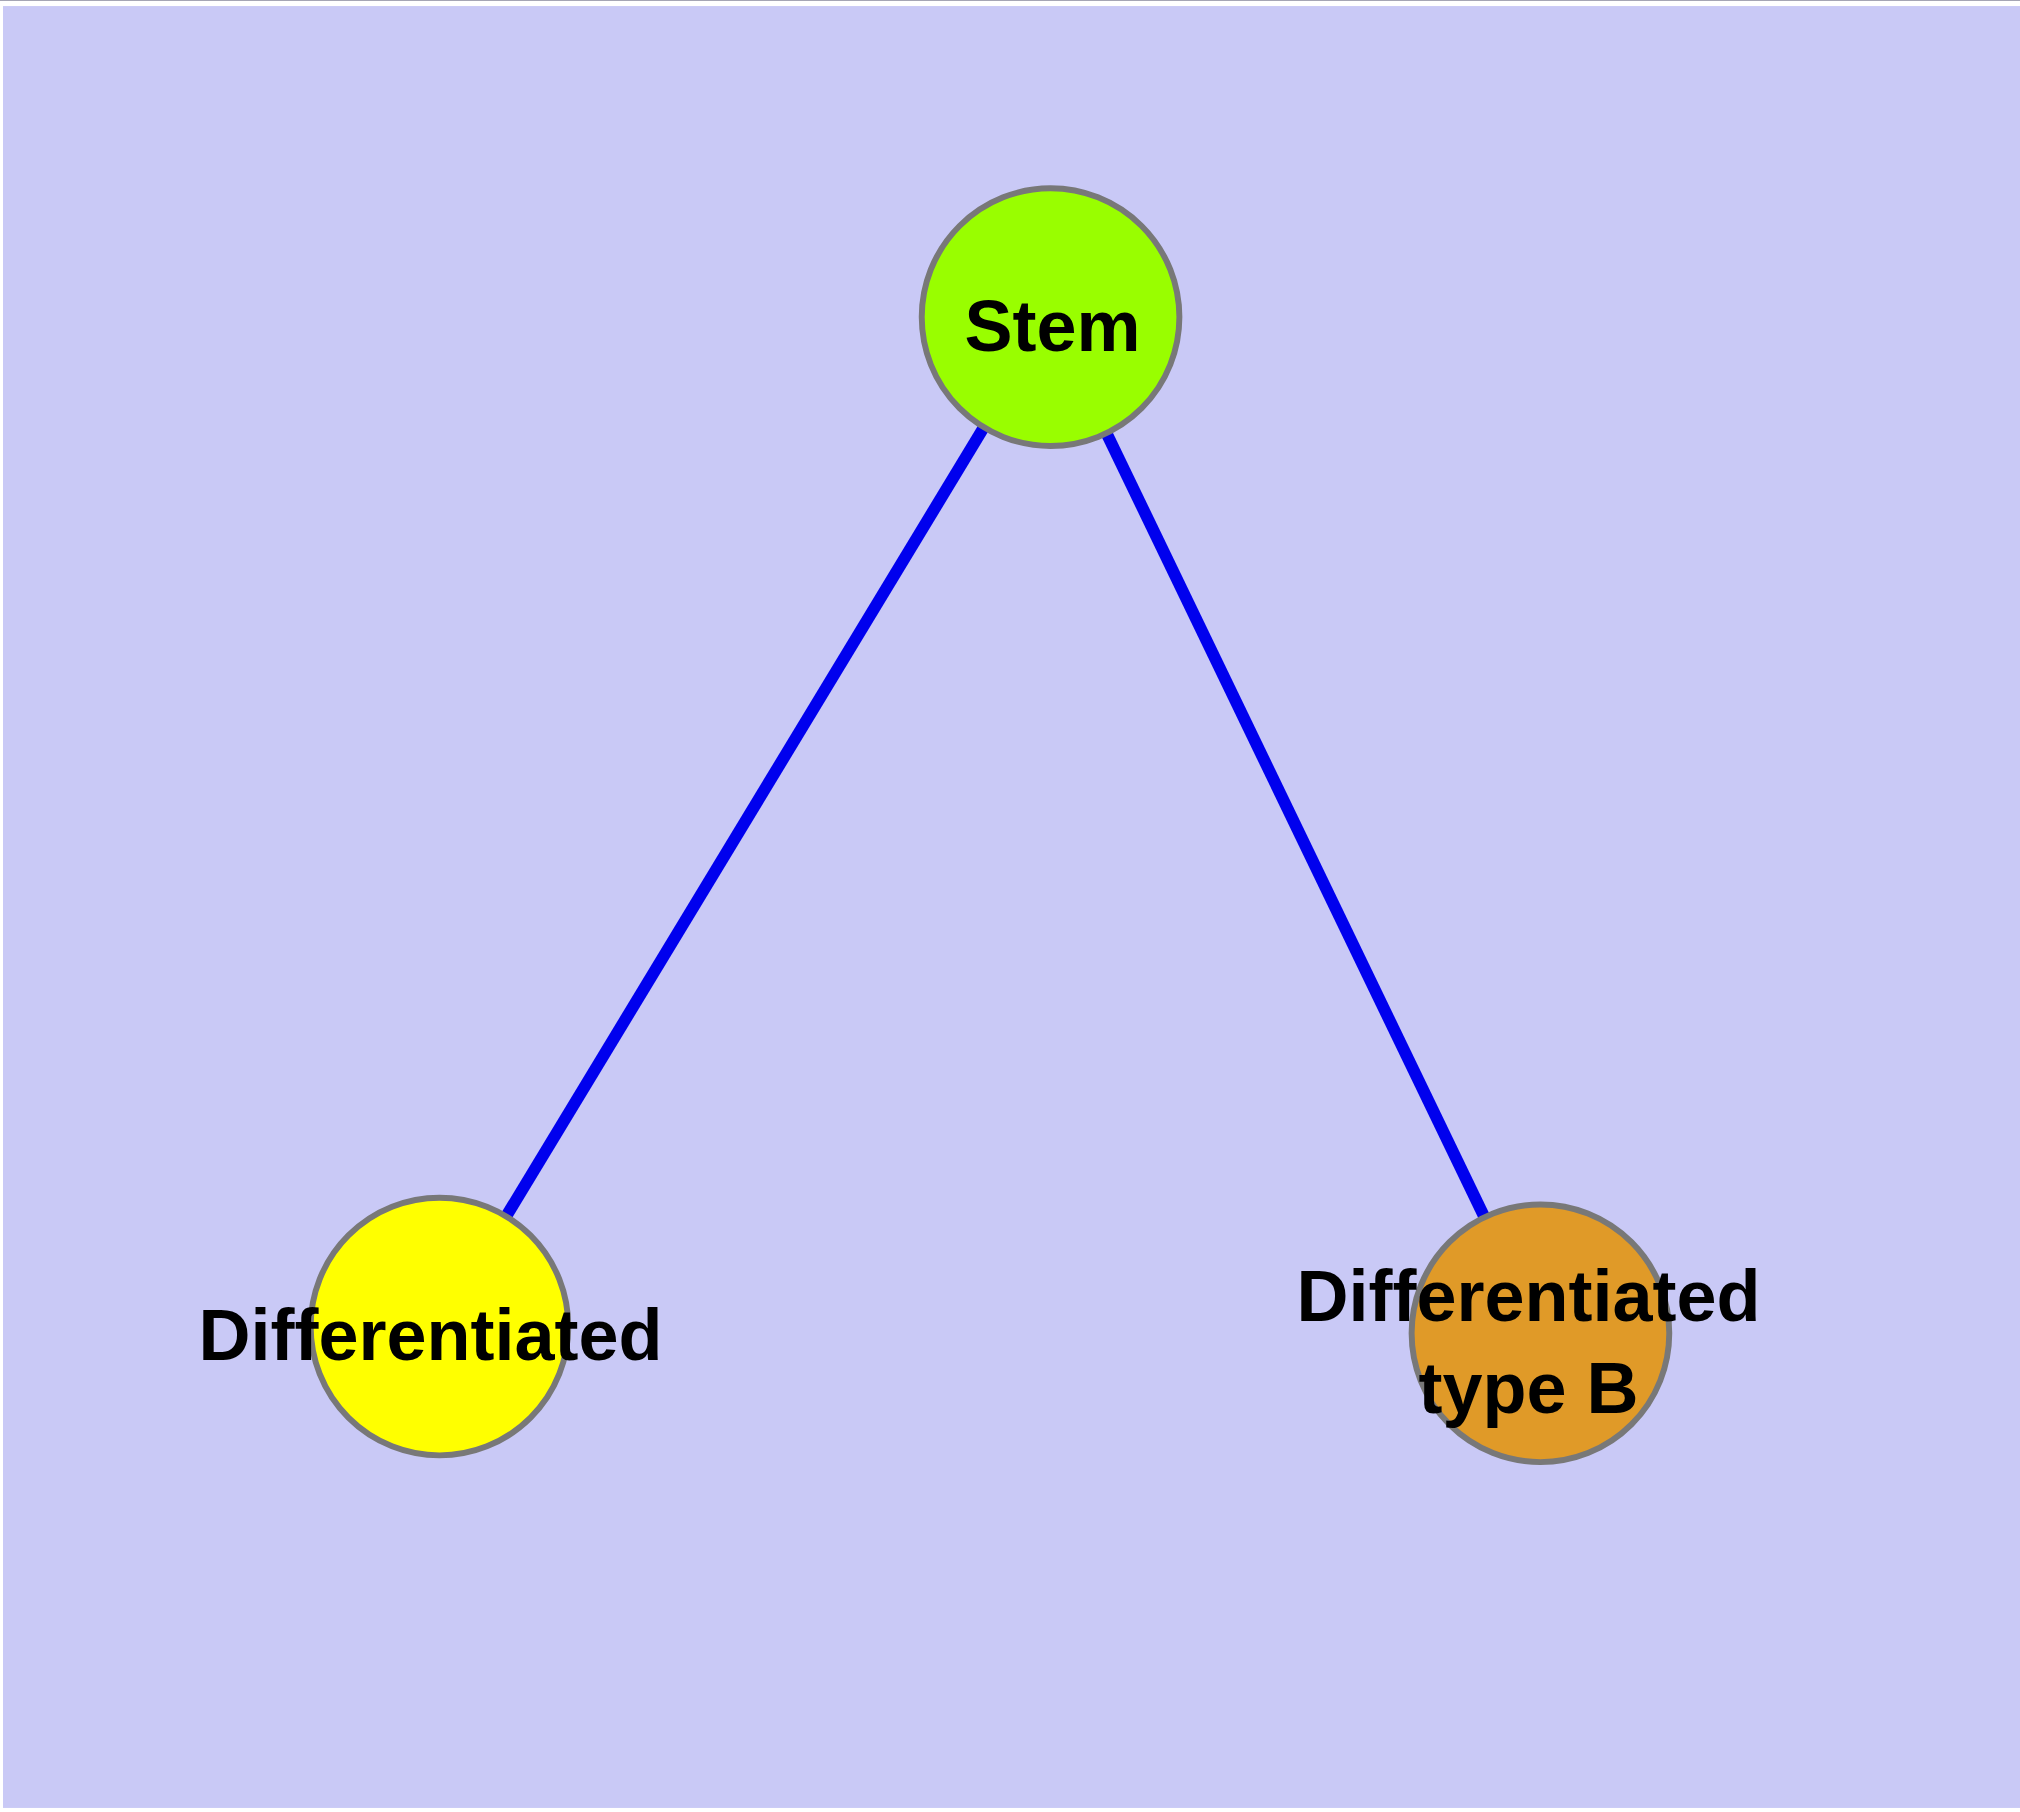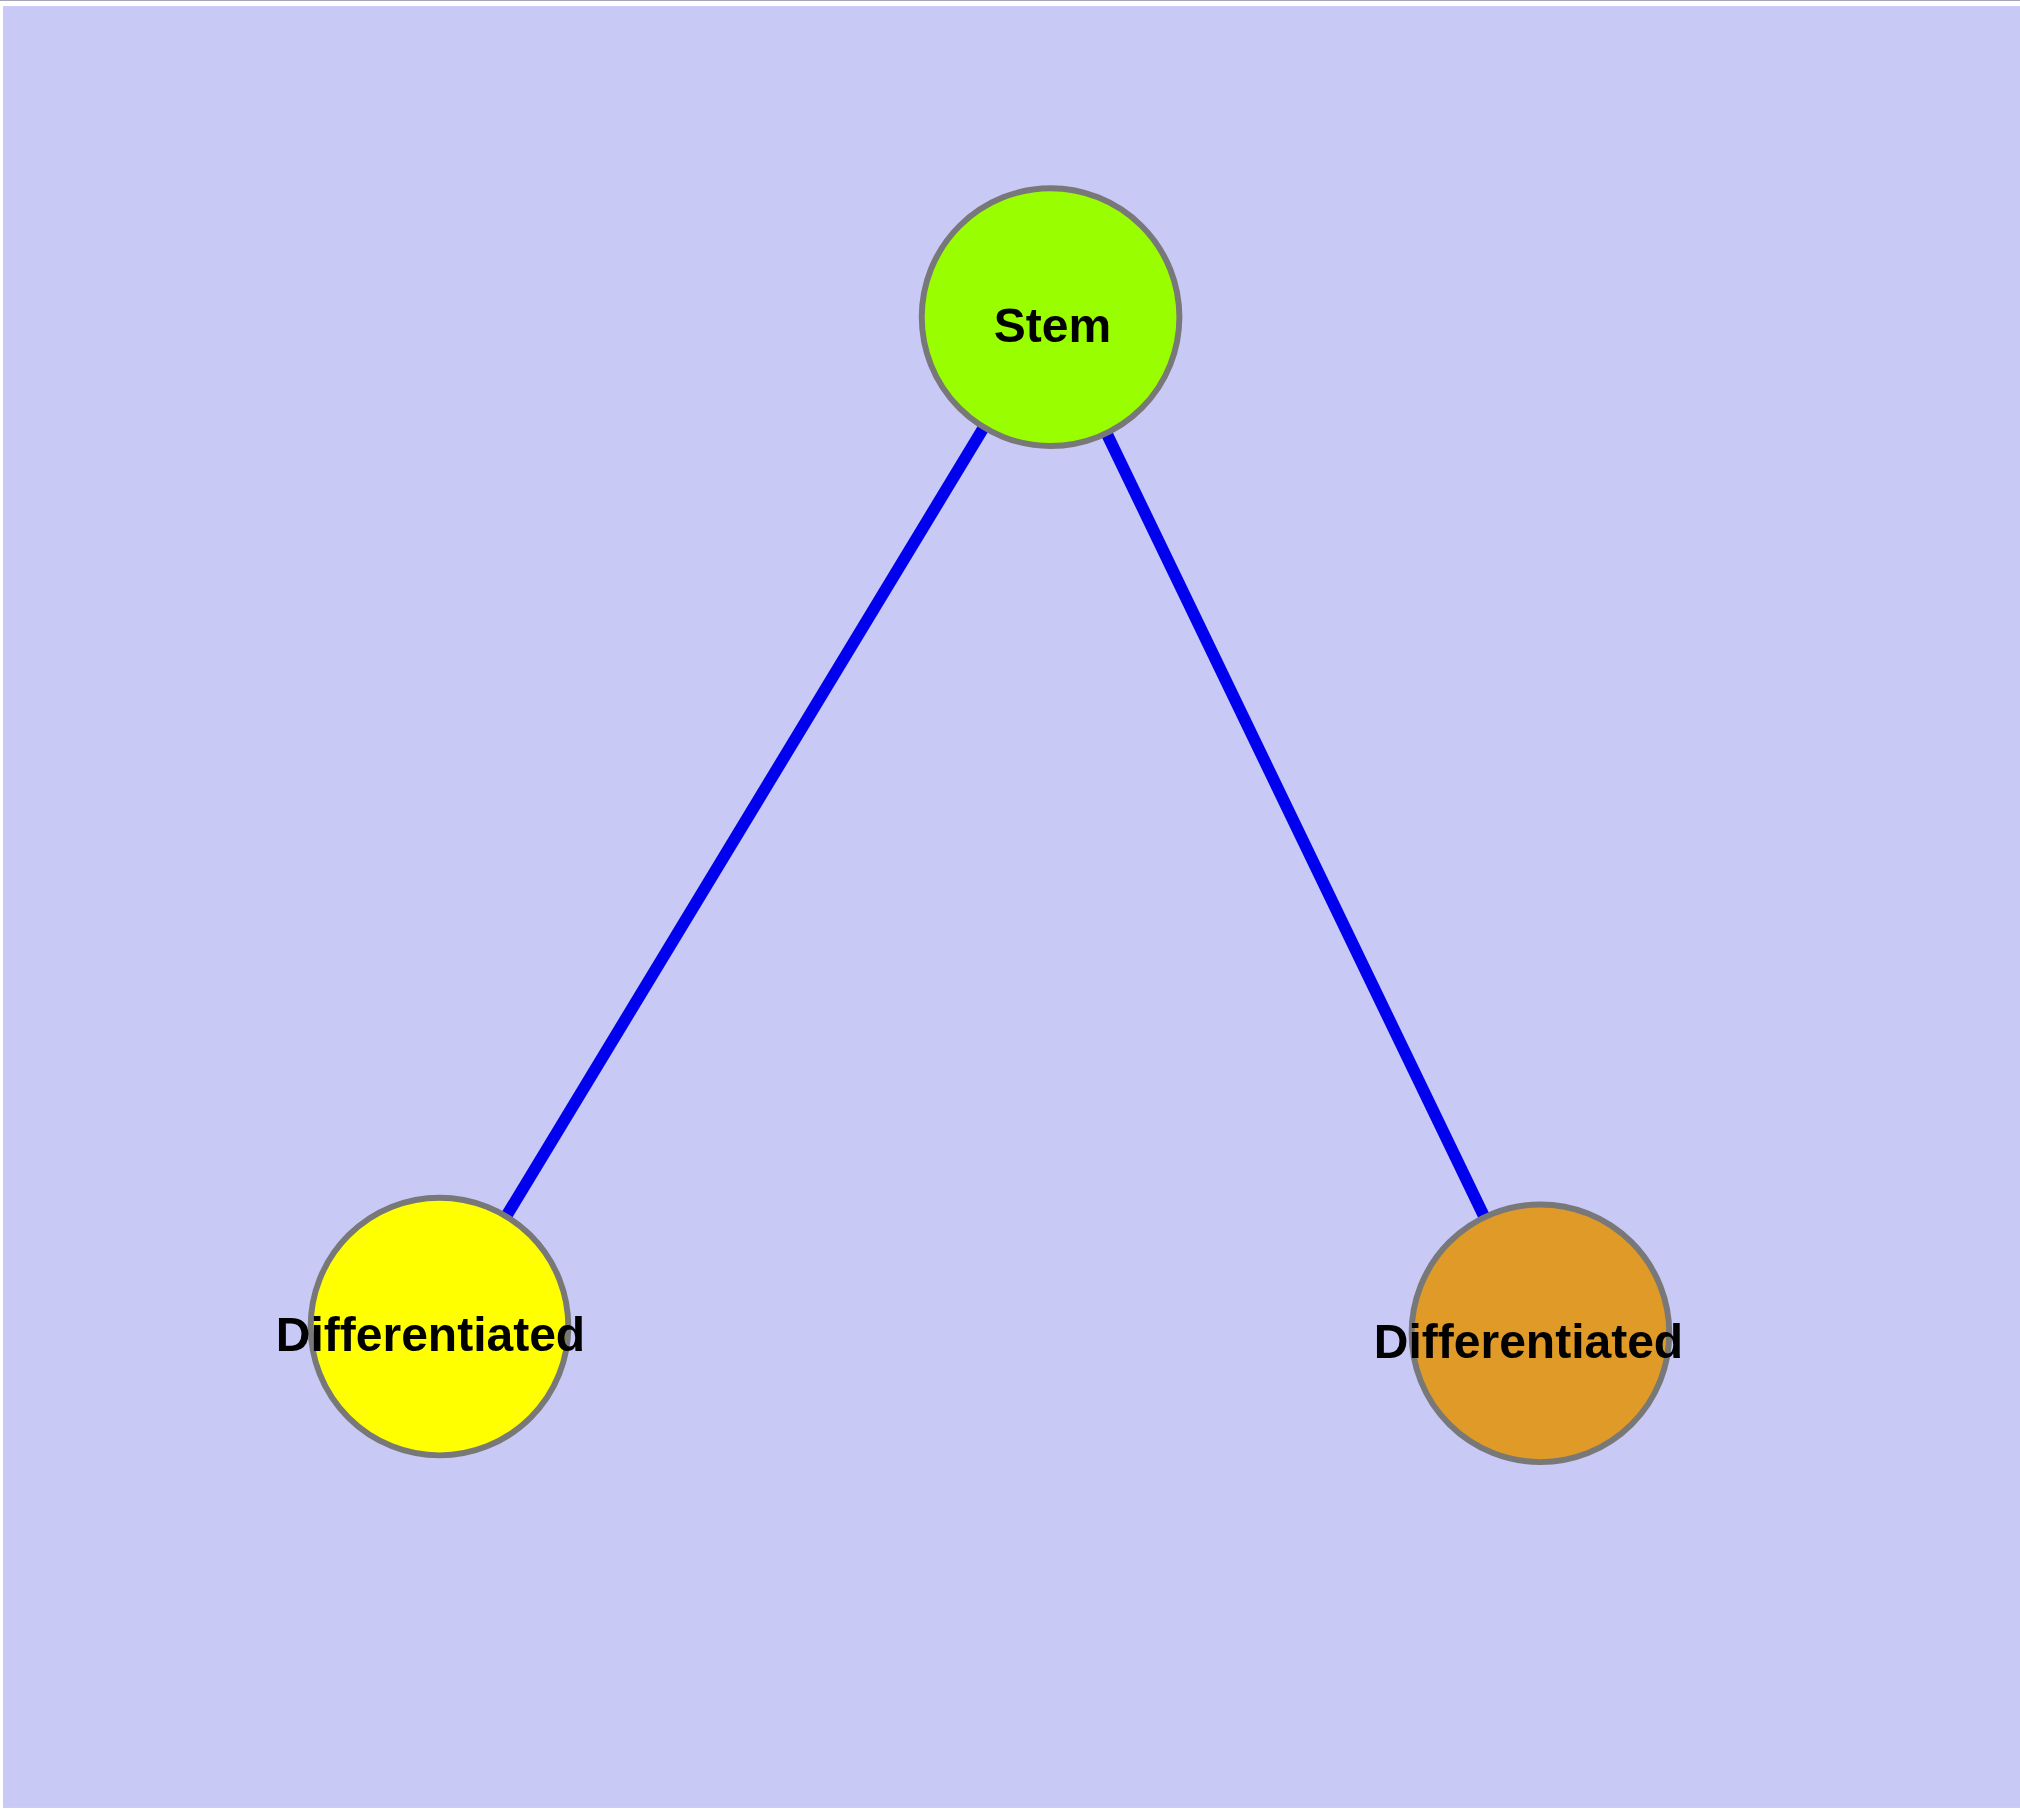--- a/index.html
+++ b/index.html
@@ -38,21 +38,21 @@
     top: 0;
     width: 100%;
     height: 100%;
     pointer-events: none;
   }
   .node-label {
     position: absolute;
     transform: translate(-50%, -50%);
     color: #000000;
     font-weight: bold;
-    font-size: 48px;
+    font-size: 72px;
     line-height: 92px;
     text-align: center;
     white-space: nowrap;
     letter-spacing: 0px;
   }
   .node-label .line { display: block; }
   #label-stem   { left: 1050px; top: 320px; }
   #label-type-a { left: 428px;  top: 1329px; }
   #label-type-b { left: 1526px; top: 1336px; }
 </style>
@@ -75,17 +75,18 @@
 
     <div class="labels">
       <div class="node-label" id="label-stem">Stem</div>
 
       <div class="node-label" id="label-type-a">
         <span class="line">Differentiated</span>
       </div>
 
       <div class="node-label" id="label-type-b">
         <span class="line">Differentiated</span>
+        <span class="line">type B</span>
       </div>
     </div>
   </div>
 </div>
 
 
 </body></html>

